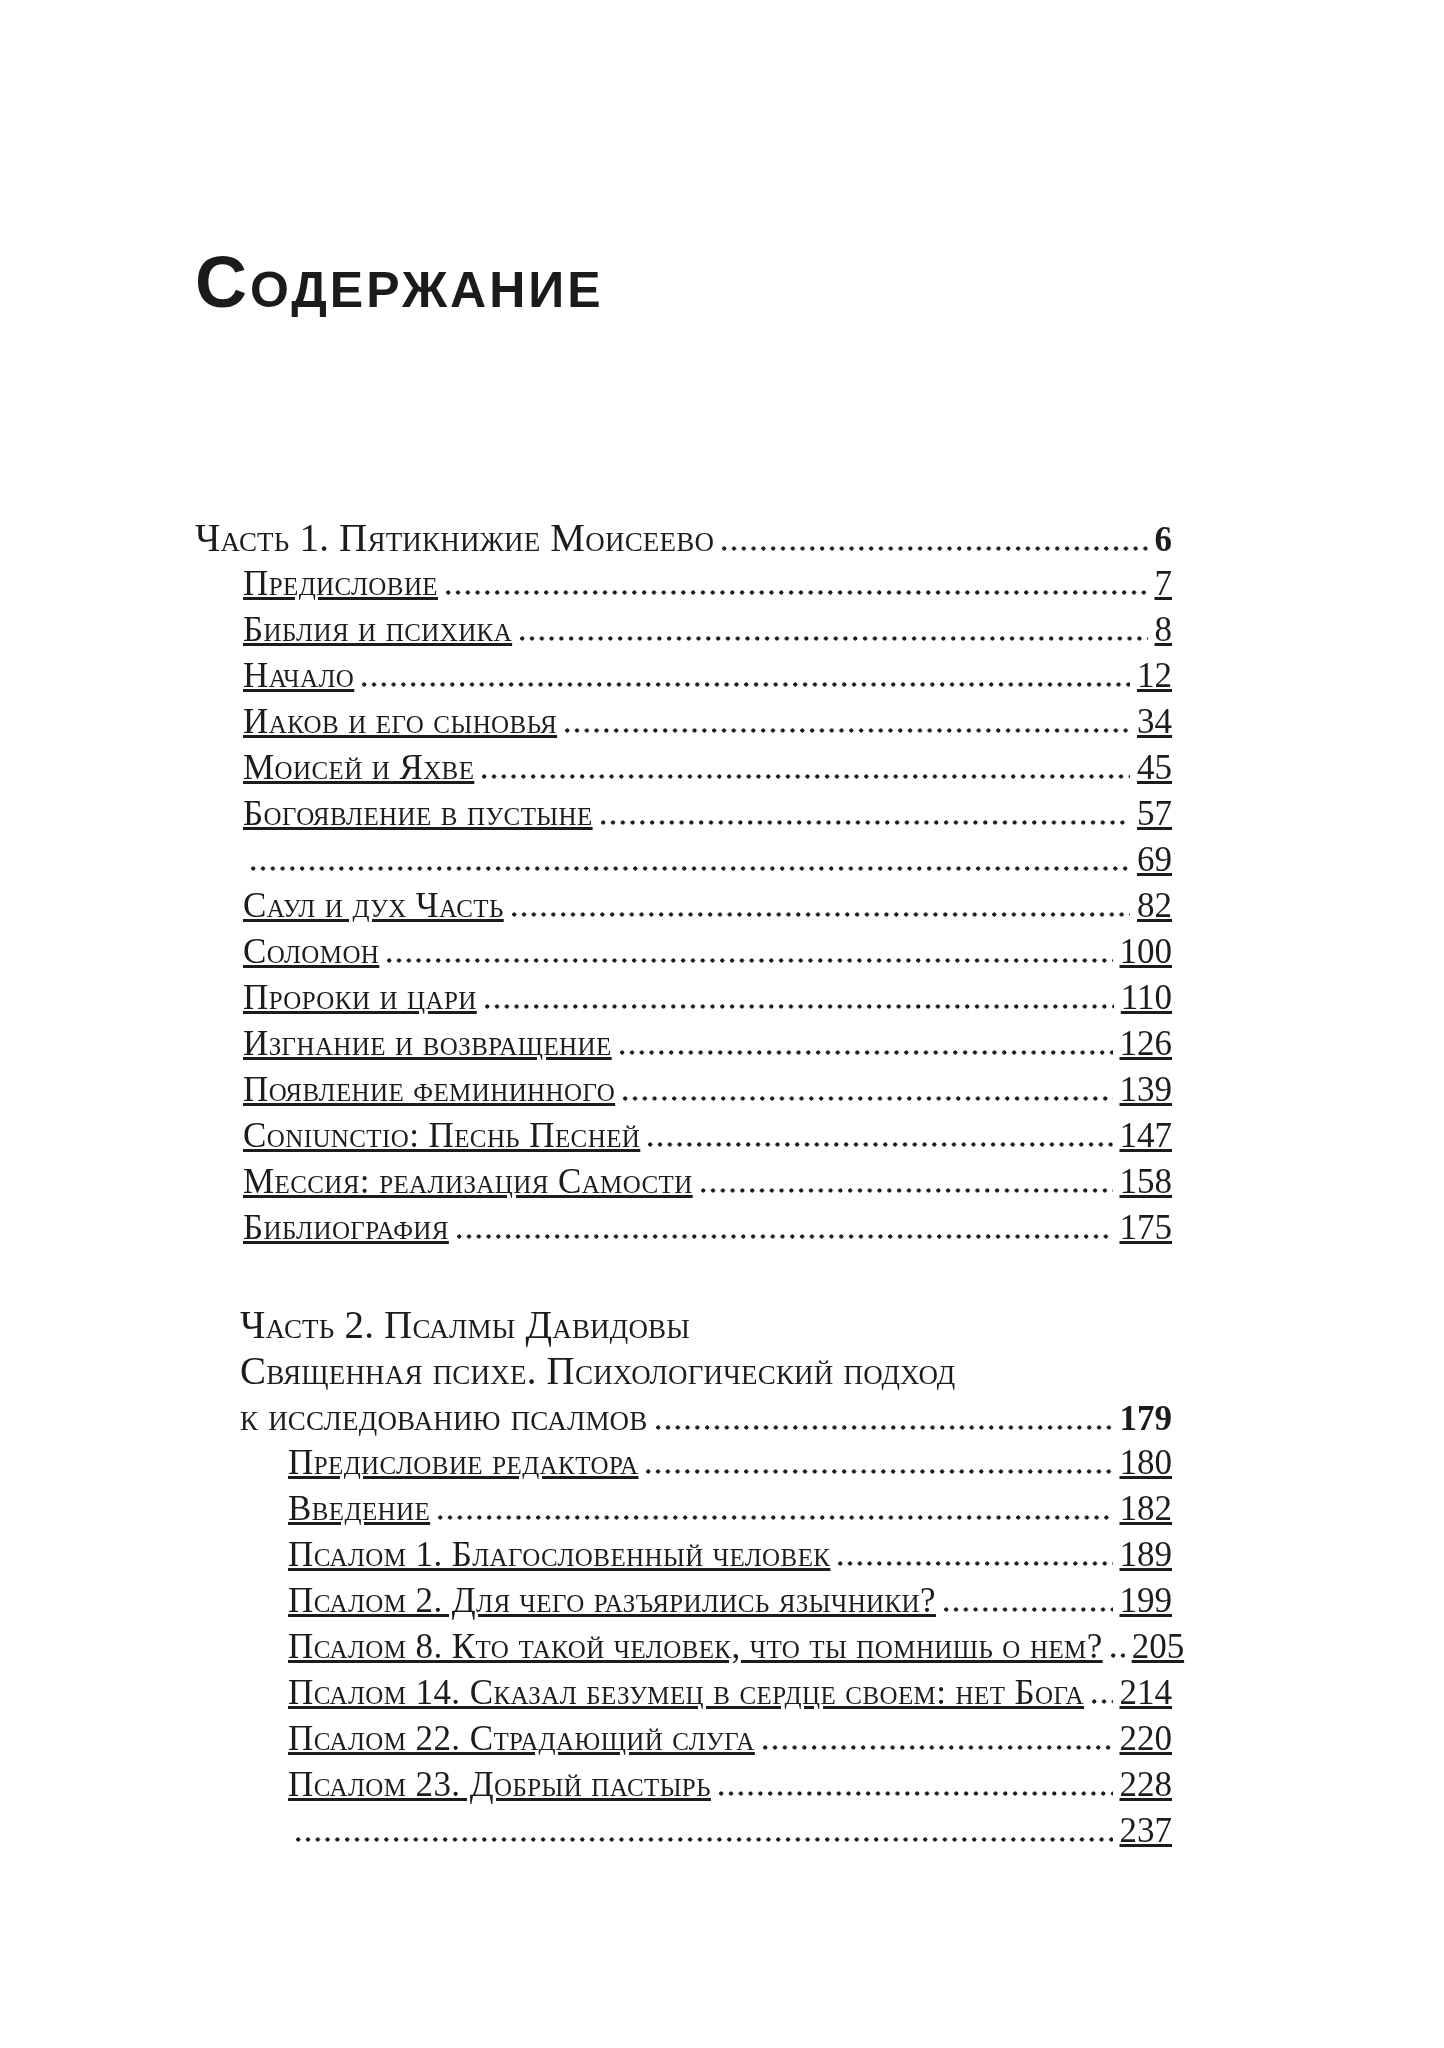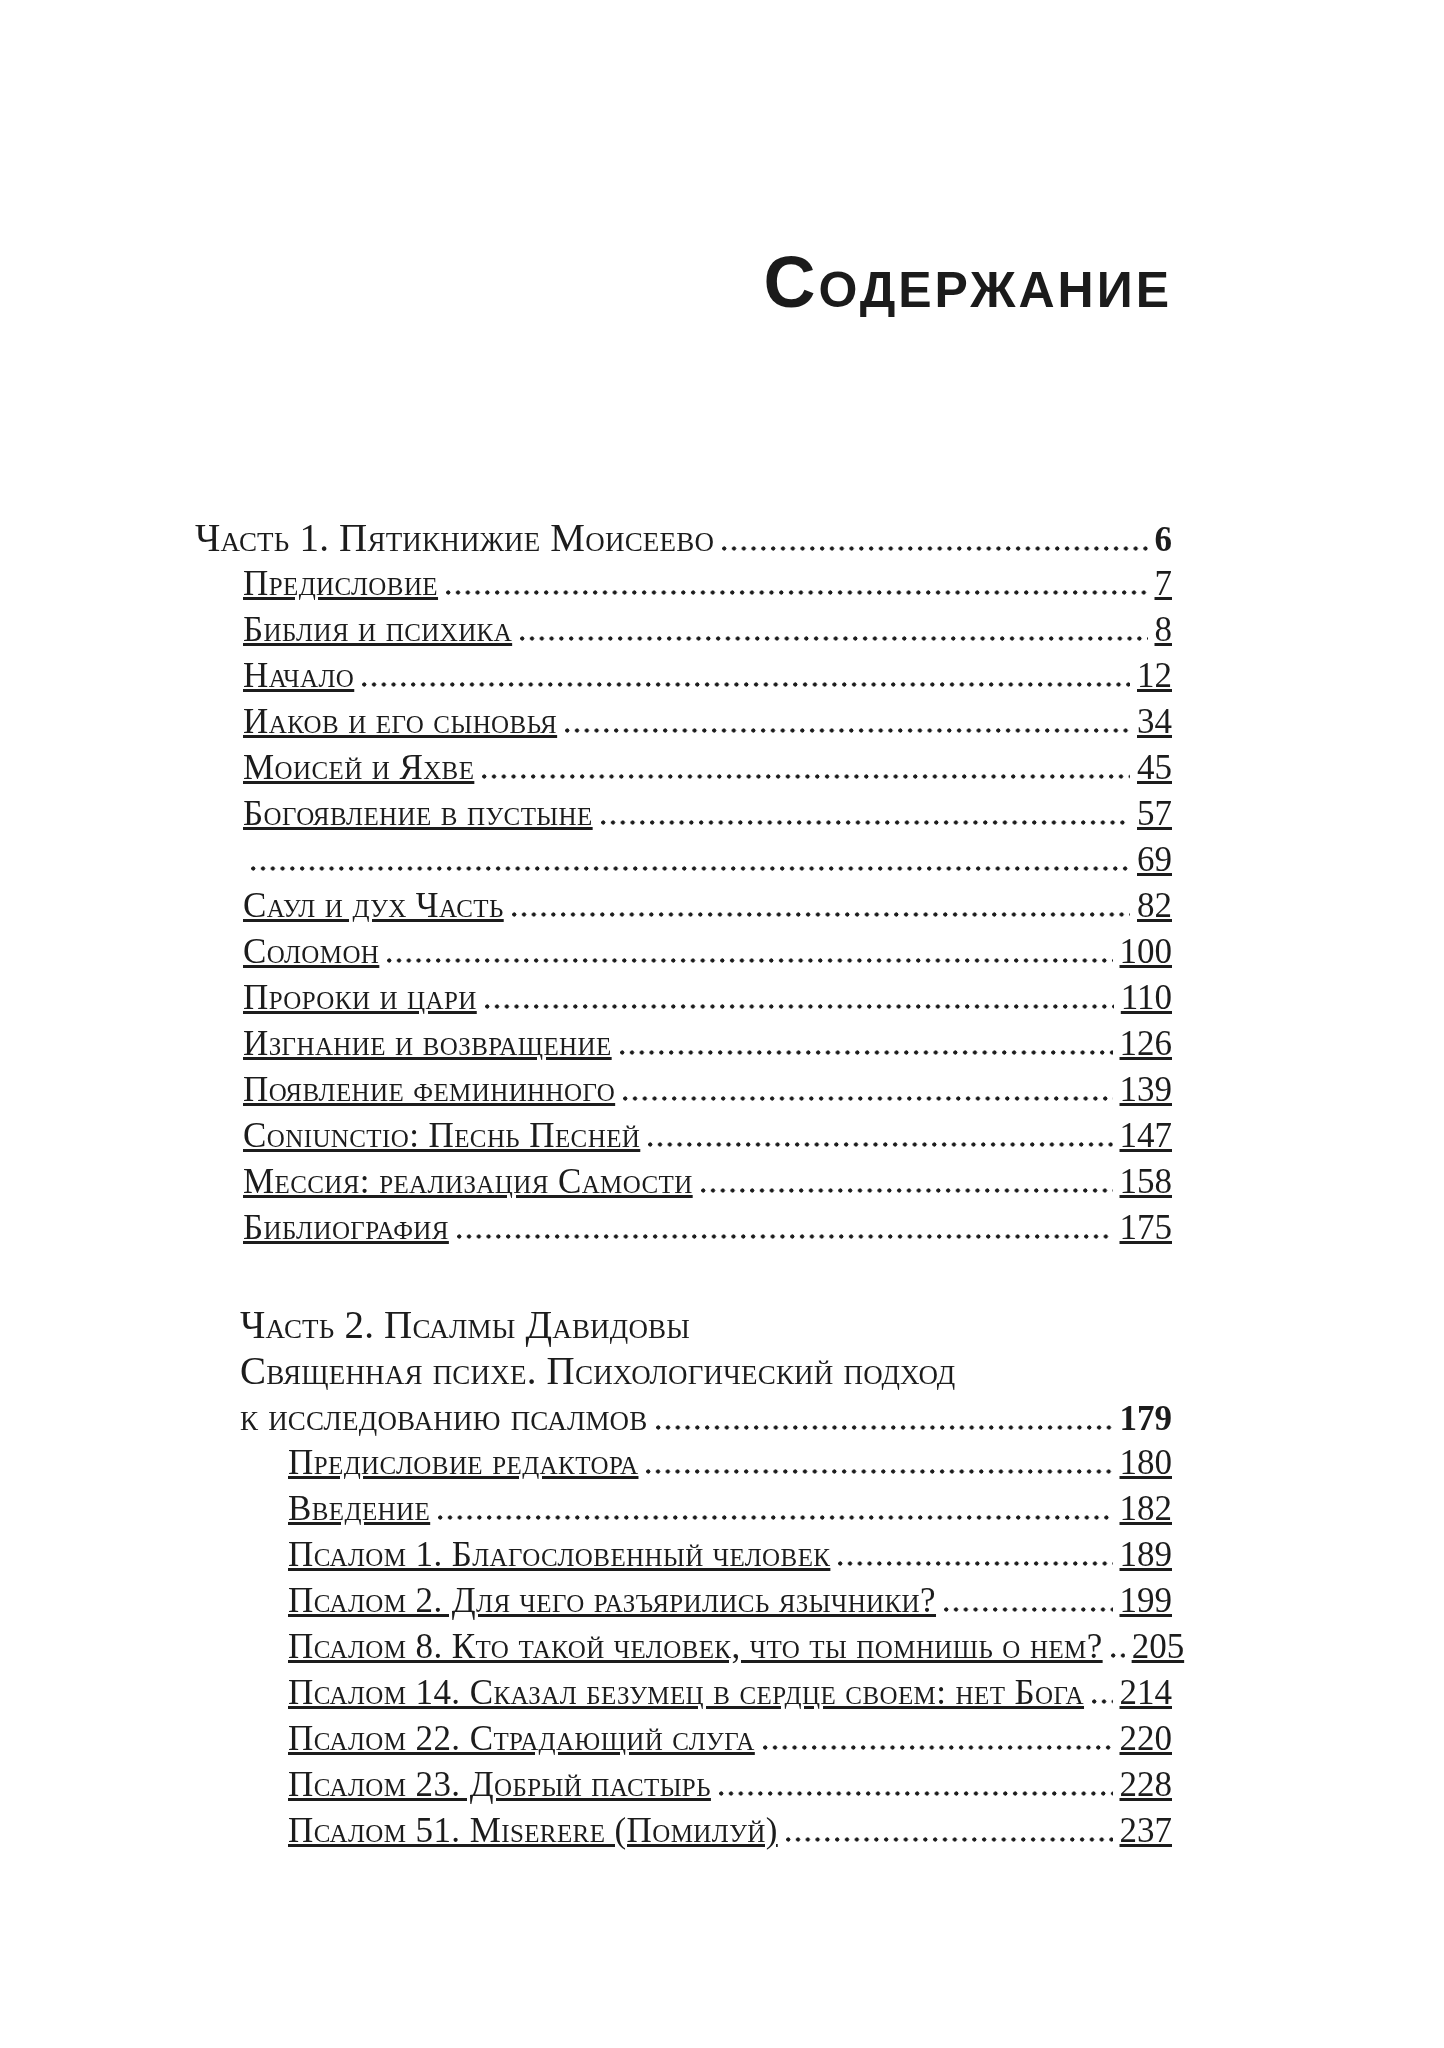--- a/index.html
+++ b/index.html
@@ -15,21 +15,21 @@
   .page {
     position: absolute;
     inset: 0;
     background: #ffffff;
   }
   .contents-title {
     position: absolute;
     top: 246px;
     left: 195px;
     width: 977px;
-    text-align: right;
+    text-align: left;
     font-family: "Liberation Sans", sans-serif;
     font-weight: 700;
     font-size: 72px;
     line-height: 72px;
     font-variant: small-caps;
     letter-spacing: 3px;
     color: #1b1b1b;
   }
   .toc {
     position: absolute;
@@ -210,20 +210,19 @@
         <span class="label">Псалом 22. Страдающий слуга</span>
         <span class="dots"></span>
         <span class="pagenum">220</span>
       </div>
       <div class="row entry">
         <span class="label">Псалом 23. Добрый пастырь</span>
         <span class="dots"></span>
         <span class="pagenum">228</span>
       </div>
       <div class="row entry">
-        <span class="label">Псалом 51. Miserere (Помилуй)</span>
         <span class="dots"></span>
         <span class="pagenum">237</span>
       </div>
     </div>
 
   </div>
 </div>
 
 </body></html>

